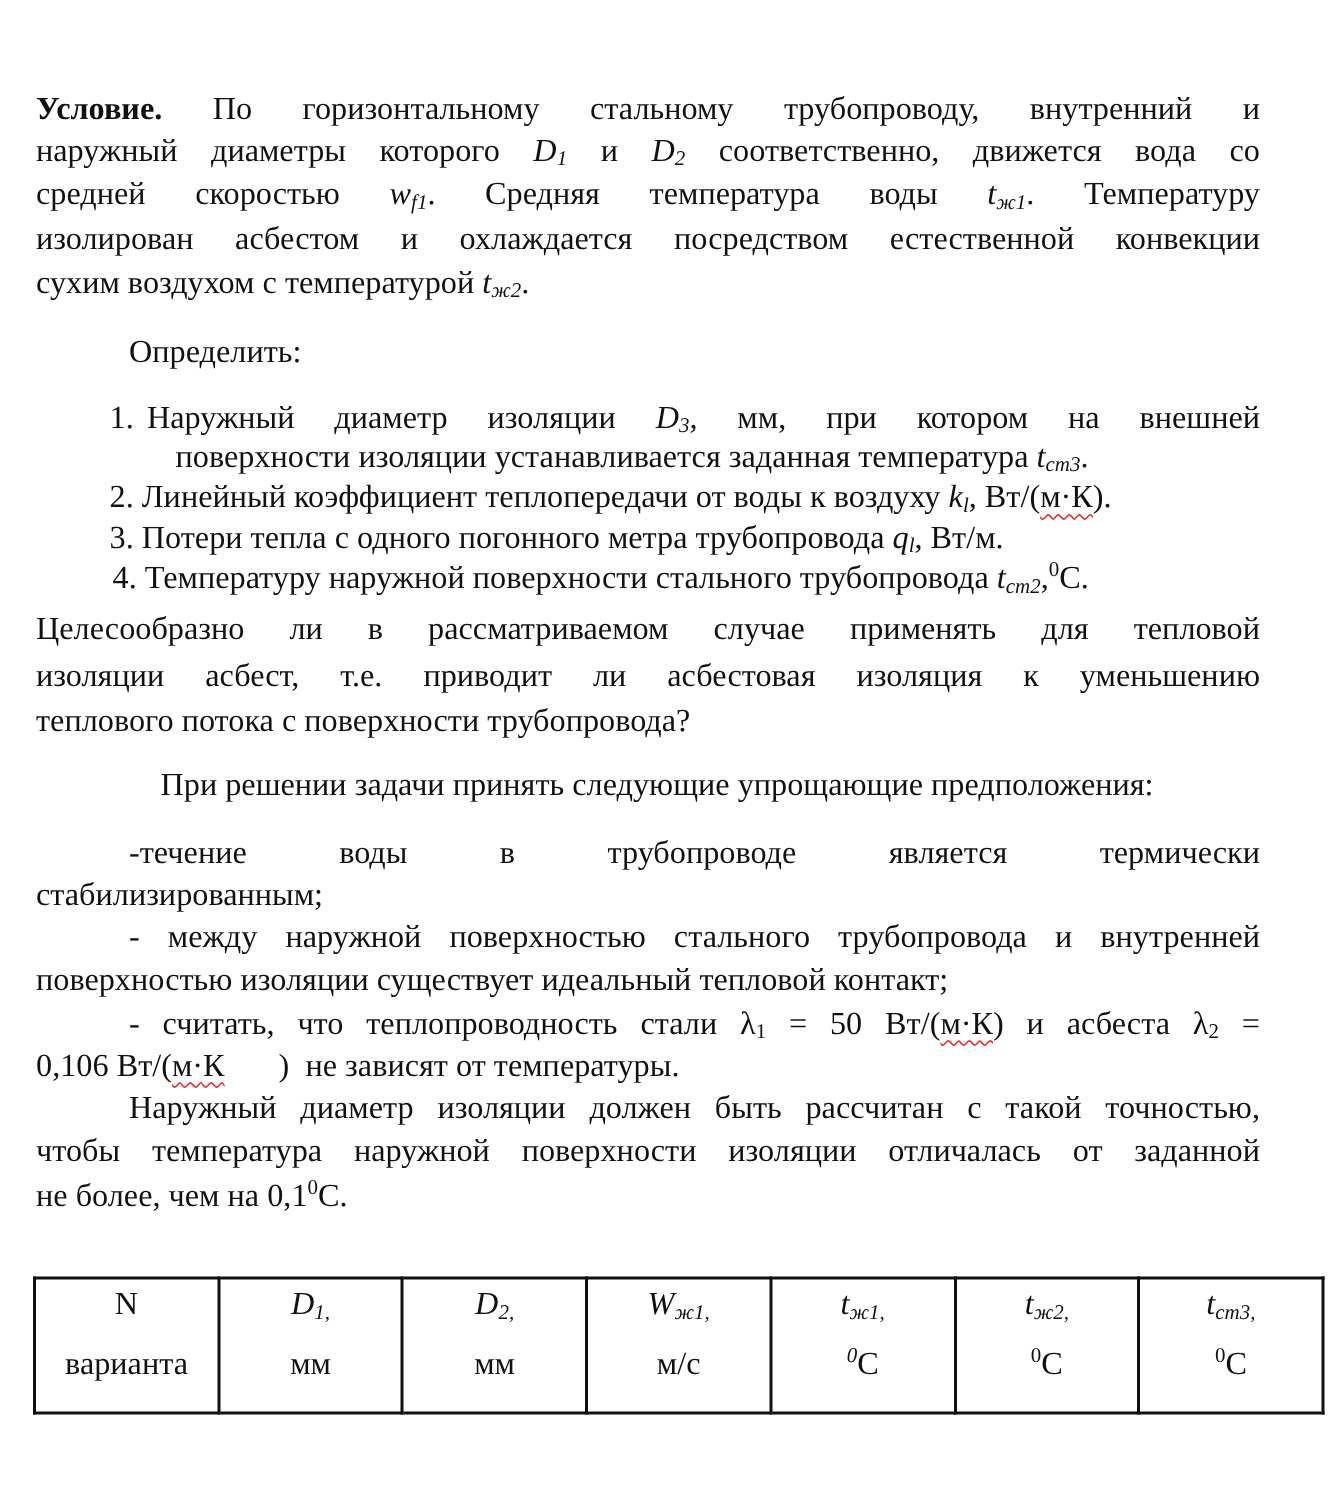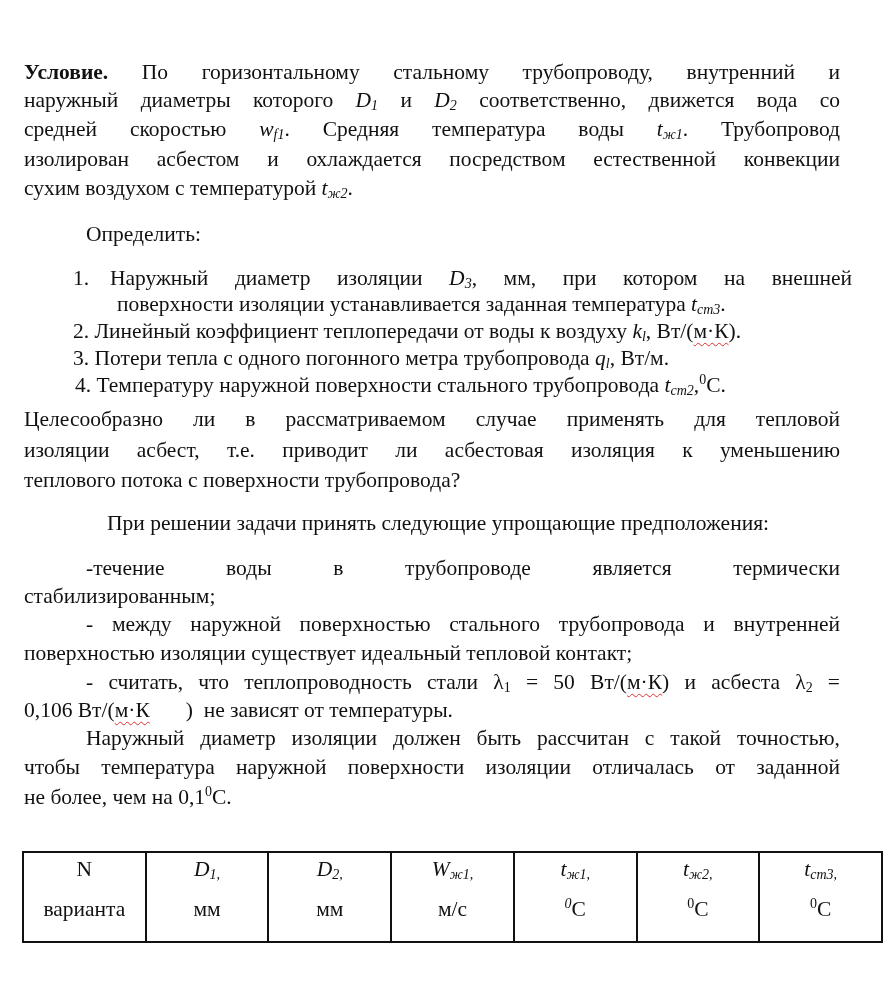--- a/index.html
+++ b/index.html
@@ -30,30 +30,30 @@
   .h2 { display: block; }
   .vcell { display: block; margin-top: 2px; }
 </style>
 </head>
 <body>
 
 <div class="line just" style="top:59px;"><span class="b">Условие.</span> <span>По горизонтальному стальному трубопроводу, внутренний и</span></div>
 
 <div class="line just" style="top:87px;"><span>наружный диаметры которого </span><span class="i"><span>D</span><span class="sub">1</span></span><span> и </span><span class="i"><span>D</span><span class="sub">2</span></span><span> соответственно, движется вода со</span></div>
 
-<div class="line just" style="top:116px;"><span>средней скоростью </span><span class="i"><span>w</span><span class="sub">f1</span></span><span>. Средняя температура воды </span><span class="i"><span>t</span><span class="sub">ж1</span></span><span>. Трубопровод</span></div>
+<div class="line just" style="top:116px;"><span>средней скоростью </span><span class="i"><span>w</span><span class="sub">f1</span></span><span>. Средняя температура воды </span><span class="i"><span>t</span><span class="sub">ж1</span></span><span>. Температуру</span></div>
 
 <div class="line just" style="top:146px;">изолирован асбестом и охлаждается посредством естественной конвекции</div>
 
 <div class="line just-last" style="top:175px;"><span>сухим воздухом с температурой </span><span class="i"><span>t</span><span class="sub">ж2</span></span><span>.</span></div>
 
 <div class="line" style="top:221px; left:86px;">Определить:</div>
 
 <div class="line" style="top:265px; left:73px;">1.</div>
-<div class="line" style="top:265px; left:98px; width:742px; text-align:justify; text-align-last:justify;margin-left:12px;"><span>Наружный диаметр изоляции </span><span class="i"><span>D</span><span class="sub">3</span></span><span>, мм, при котором на внешней</span></div>
+<div class="line" style="top:265px; left:98px; width:742px; text-align:justify; text-align-last:justify;"><span>Наружный диаметр изоляции </span><span class="i"><span>D</span><span class="sub">3</span></span><span>, мм, при котором на внешней</span></div>
 <div class="line" style="top:291px; left:117px;"><span>поверхности изоляции устанавливается заданная температура </span><span class="i"><span>t</span><span class="sub">ст3</span></span><span>.</span></div>
 
 <div class="line" style="top:318px; left:73px;"><span>2.</span> <span>Линейный коэффициент теплопередачи от воды к воздуху </span><span class="i"><span>k</span><span class="sub">l</span></span><span>, Вт/(</span><span class="spell">м·К</span><span>).</span></div>
 
 <div class="line" style="top:345px; left:73px;"><span>3.</span> <span>Потери тепла с одного погонного метра трубопровода </span><span class="i"><span>q</span><span class="sub">l</span></span><span>, Вт/м.</span></div>
 
 <div class="line" style="top:372px; left:75px;"><span>4.</span> <span>Температуру наружной поверхности стального трубопровода </span><span class="i"><span>t</span><span class="sub">ст2</span></span><span>,</span><span class="sup">0</span><span>С.</span></div>
 
 <div class="line just" style="top:406px;">Целесообразно ли в рассматриваемом случае применять для тепловой</div>
 <div class="line just" style="top:437px;">изоляции асбест, т.е. приводит ли асбестовая изоляция к уменьшению</div>

